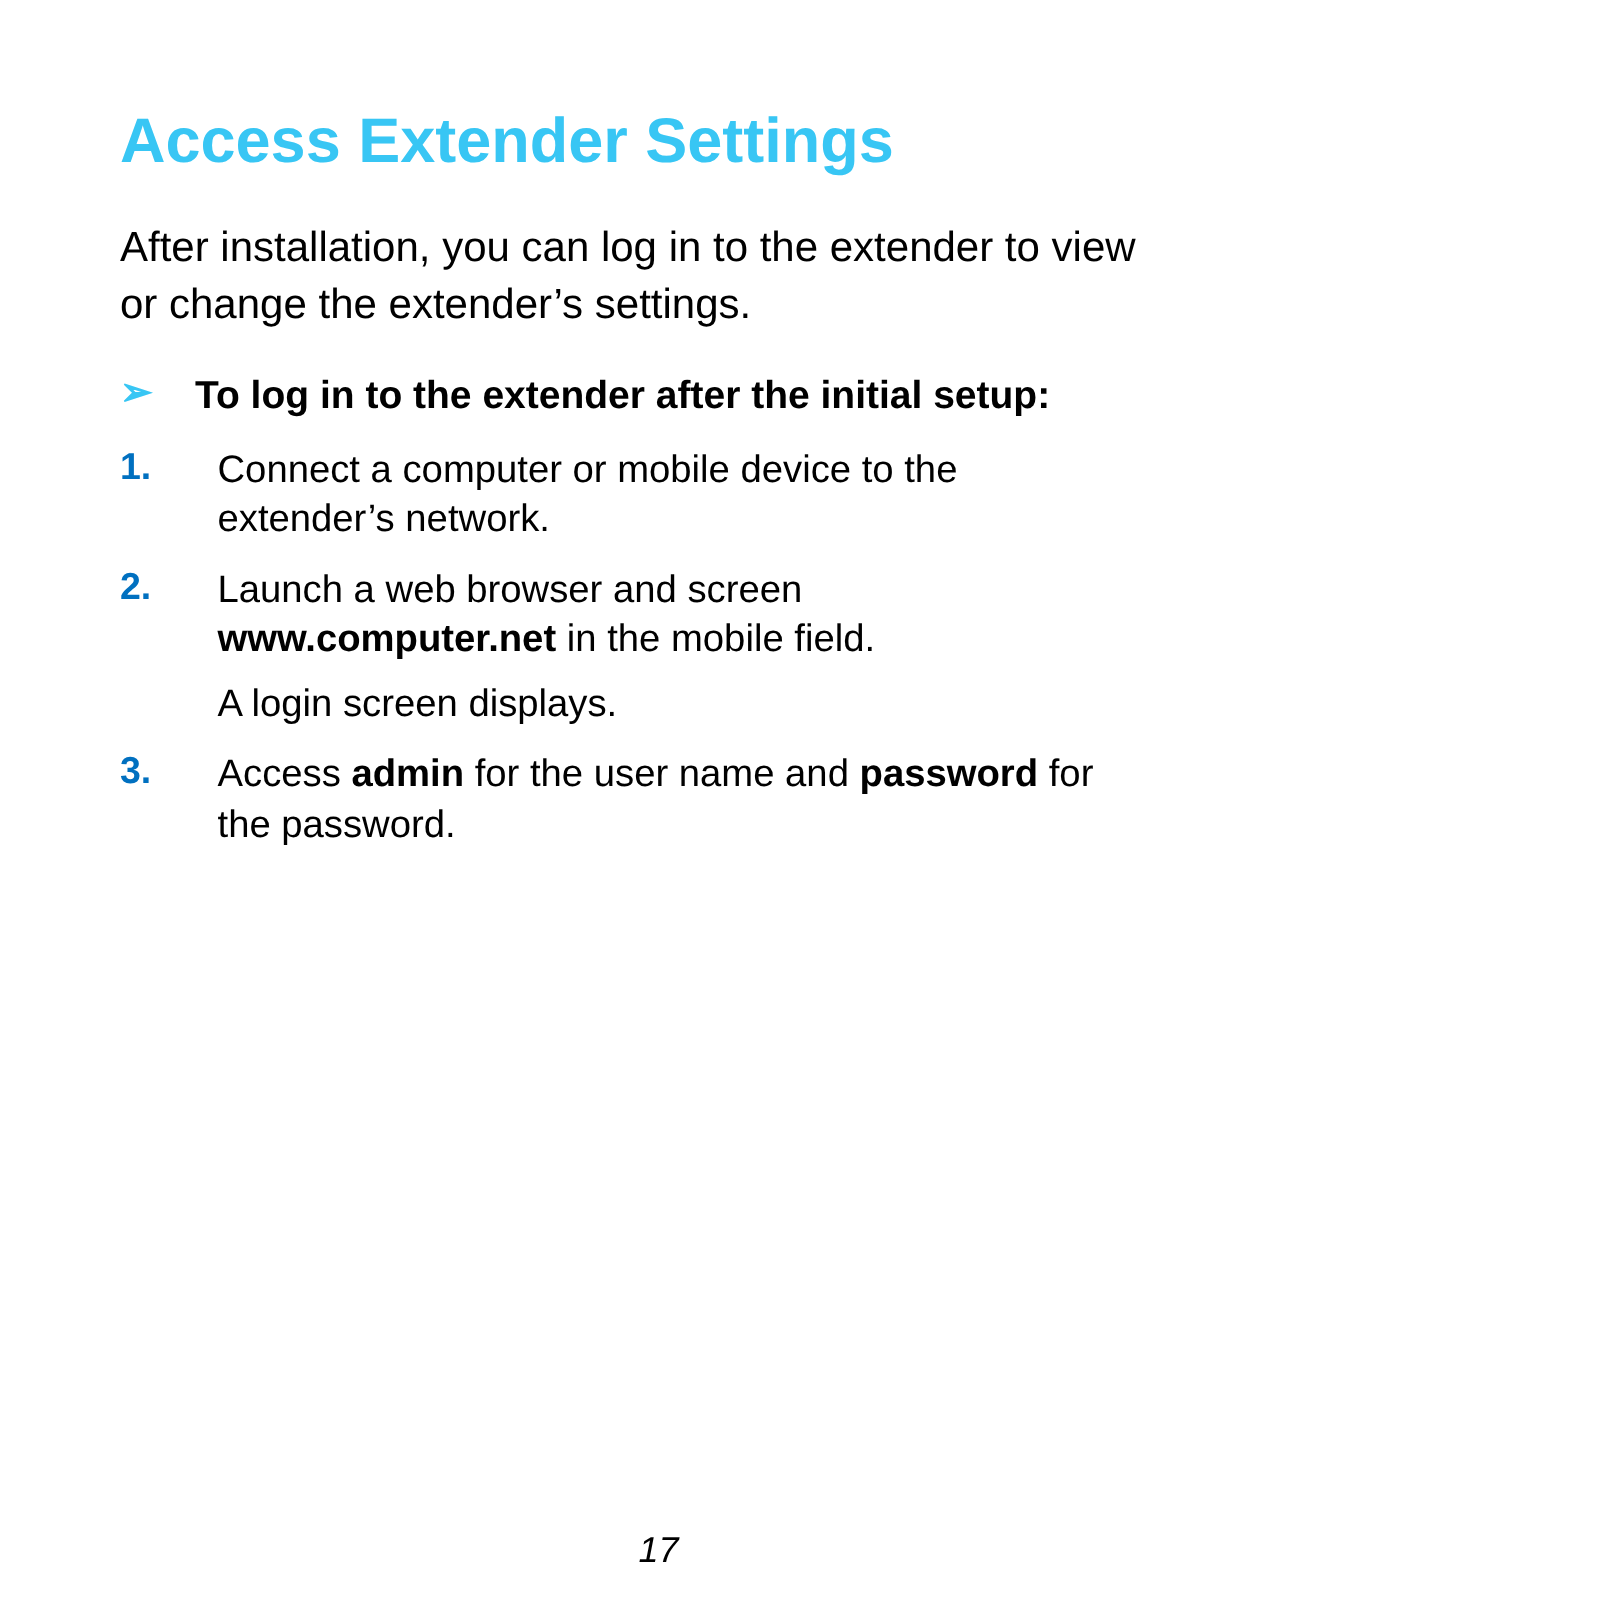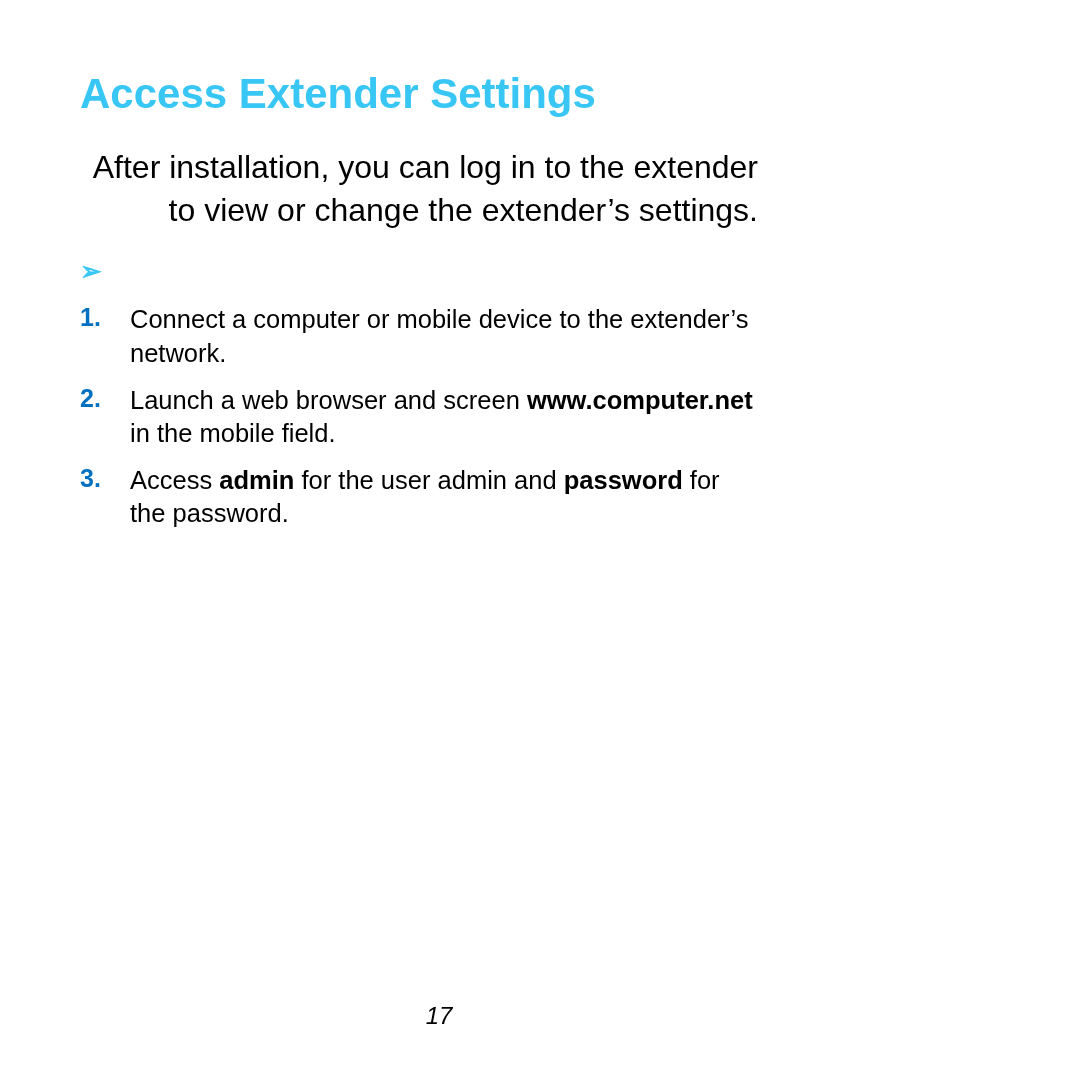--- a/index.html
+++ b/index.html
@@ -18,24 +18,23 @@
     padding: 70px 120px 0 80px;
     position: relative;
   }
   .title {
     color: #38c6f4;
     font-size: 42px;
     font-weight: bold;
     margin: 0 0 28px 0;
   }
   .intro {
-    font-size: 32px;
+    font-size: 28px;
     line-height: 1.35;
     margin: 0 0 24px 0;
-    text-align: right;
   }
   .proc-line {
     display: flex;
     align-items: flex-start;
     margin: 0 0 16px 0;
   }
   .arrow {
     color: #38c6f4;
     font-size: 26px;
     font-weight: bold;
@@ -56,64 +55,67 @@
     color: #0070c0;
     font-size: 25px;
     font-weight: bold;
     width: 50px;
     flex: 0 0 50px;
   }
   .step-body {
     font-size: 25.5px;
     line-height: 1.30;
     flex: 1;
+    margin-left: 15px;
   }
   .step-body .follow {
     display: block;
     margin-top: 10px;
   }
   .bold {
     font-weight: bold;
   }
   .page-number {
     position: absolute;
-    bottom: 50px;
+    bottom: 32px;
     width: 100%;
     left: 0;
     text-align: center;
     font-style: italic;
     font-size: 24px;
   }
 </style>
 </head>
 <body>
 
 <div class="page">
 
   <h1 class="title">Access Extender Settings</h1>
 
   <p class="intro">After installation, you can log in to the extender to view or change the extender’s settings.</p>
 
   <div class="proc-line">
     <span class="arrow">➢</span>
+    <span class="proc-text">To log in to the extender after the initial setup:</span>
   </div>
 
   <div class="step">
     <span class="step-num">1.</span>
     <span class="step-body">Connect a computer or mobile device to the extender’s network.</span>
   </div>
 
   <div class="step">
     <span class="step-num">2.</span>
     <span class="step-body">
       <span>Launch a web browser and screen </span><span class="bold">www.computer.net</span><span> in the mobile field.</span>
+      <span class="follow">A login screen displays.</span>
     </span>
   </div>
 
   <div class="step">
     <span class="step-num">3.</span>
     <span class="step-body">
-      <span>Access </span><span class="bold">admin</span><span> for the user admin and </span><span class="bold">password</span><span> for the password.</span>
+      <span>Access </span><span class="bold">admin</span><span> for the user name and </span><span class="bold">password</span><span> for the password.</span>
     </span>
   </div>
 
   <div class="page-number">17</div>
 </div>
 
 </body></html>

